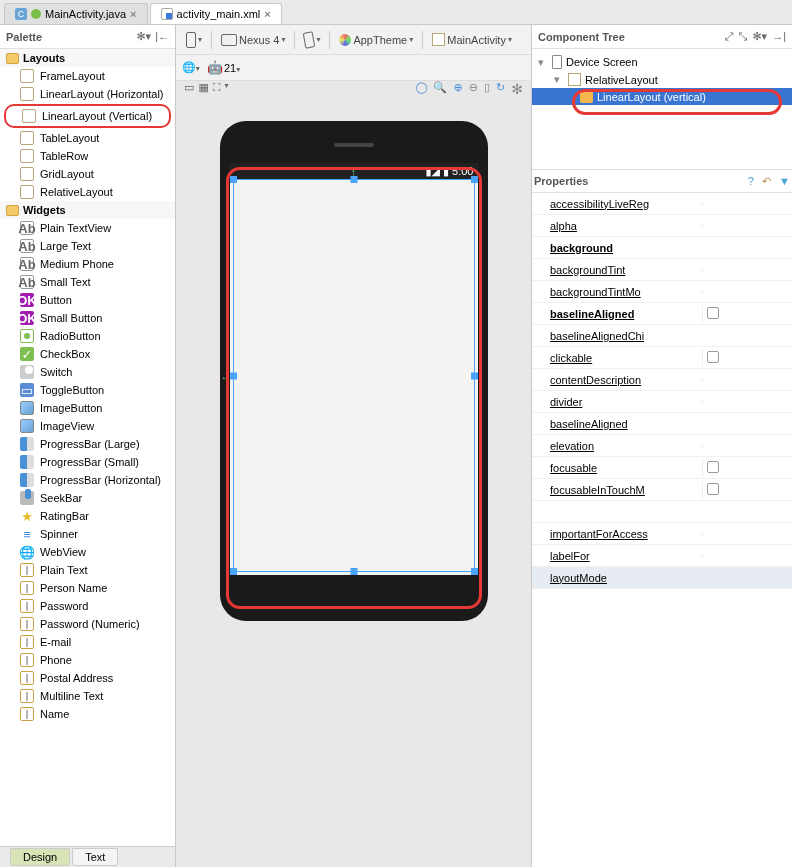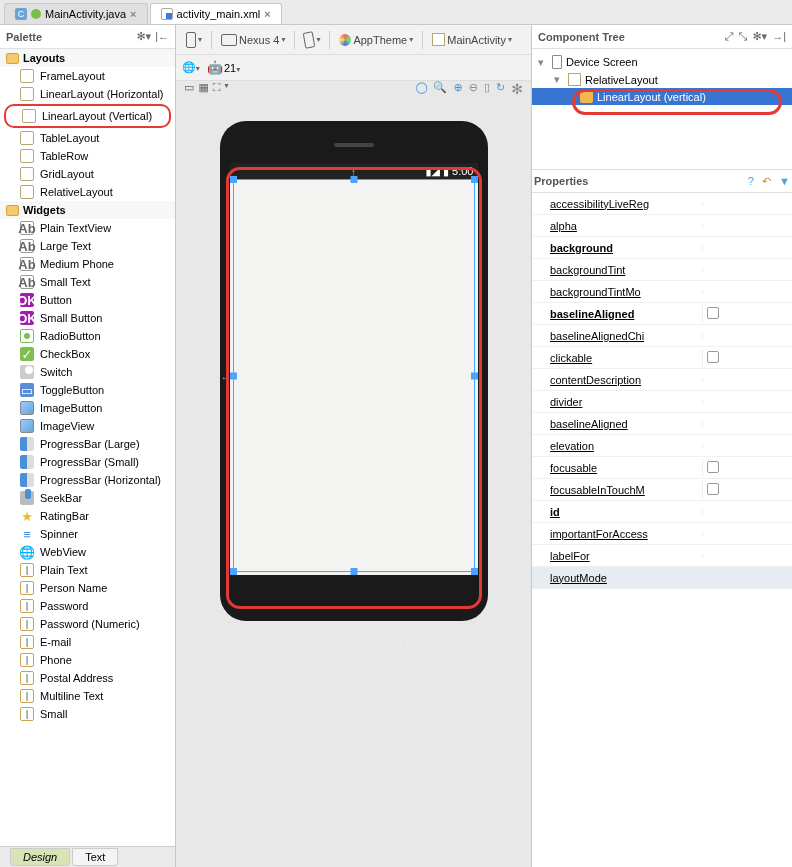--- a/index.html
+++ b/index.html
@@ -98,21 +98,21 @@
 .prop { display: flex; border-bottom: 1px solid #f0f0f0; min-height: 22px; align-items: center; }
 .prop-name { flex: 1; padding: 3px 6px 3px 18px; white-space: nowrap; overflow: hidden; text-overflow: clip; }
 .prop-val { width: 90px; padding: 2px 4px; border-left: 1px solid #eee; }
 .prop.bold .prop-name { font-weight: 600; }
 .prop.sel { background: #e6ecf2; }
 .cb { width: 12px; height: 12px; border: 1px solid #999; display: inline-block; border-radius: 2px; }
 
 
 .bottom-tabs { height: 21px; background: #eaeaea; border-top: 1px solid #ccc; display: flex; align-items: center; padding-left: 10px; gap: 2px; }
 .btab { padding: 2px 12px; border: 1px solid #ccc; background: #f4f4f4; border-radius: 0 0 3px 3px; }
-.btab.active { background: #d8e4b6; font-style: italic; }
+.btab.active { background: #d8e4b6; }
 
 ::-webkit-scrollbar { width: 10px; }
 ::-webkit-scrollbar-thumb { background: #ccc; border-radius: 5px; }
 </style>
 </head>
 <body>
 
 <div class="tabs">
   <div class="tab">
     <span class="file-icon icon-c">C</span>
@@ -282,21 +282,21 @@
           <div class="item">
             <span class="ic ic-text">I</span>
             <span>Postal Address</span>
           </div>
           <div class="item">
             <span class="ic ic-text">I</span>
             <span>Multiline Text</span>
           </div>
           <div class="item">
             <span class="ic ic-text">I</span>
-            <span>Small</span>
+            <span>Name</span>
           </div>
         </div>
     </div>
     <div class="bottom-tabs">
       <div class="btab active">Design</div>
       <div class="btab">Text</div>
     </div>
   </div>
 
   <div class="center">
@@ -467,21 +467,20 @@
         </div>
         <div class="prop">
           <div class="prop-name">focusable</div>
           <div class="prop-val"><span class="cb"></span></div>
         </div>
         <div class="prop">
           <div class="prop-name">focusableInTouchM</div>
           <div class="prop-val"><span class="cb"></span></div>
         </div>
         <div class="prop bold">
-          <div class="prop-name">id</div>
           <div class="prop-val"></div>
         </div>
         <div class="prop">
           <div class="prop-name">importantForAccess</div>
           <div class="prop-val"></div>
         </div>
         <div class="prop">
           <div class="prop-name">labelFor</div>
           <div class="prop-val"></div>
         </div>

